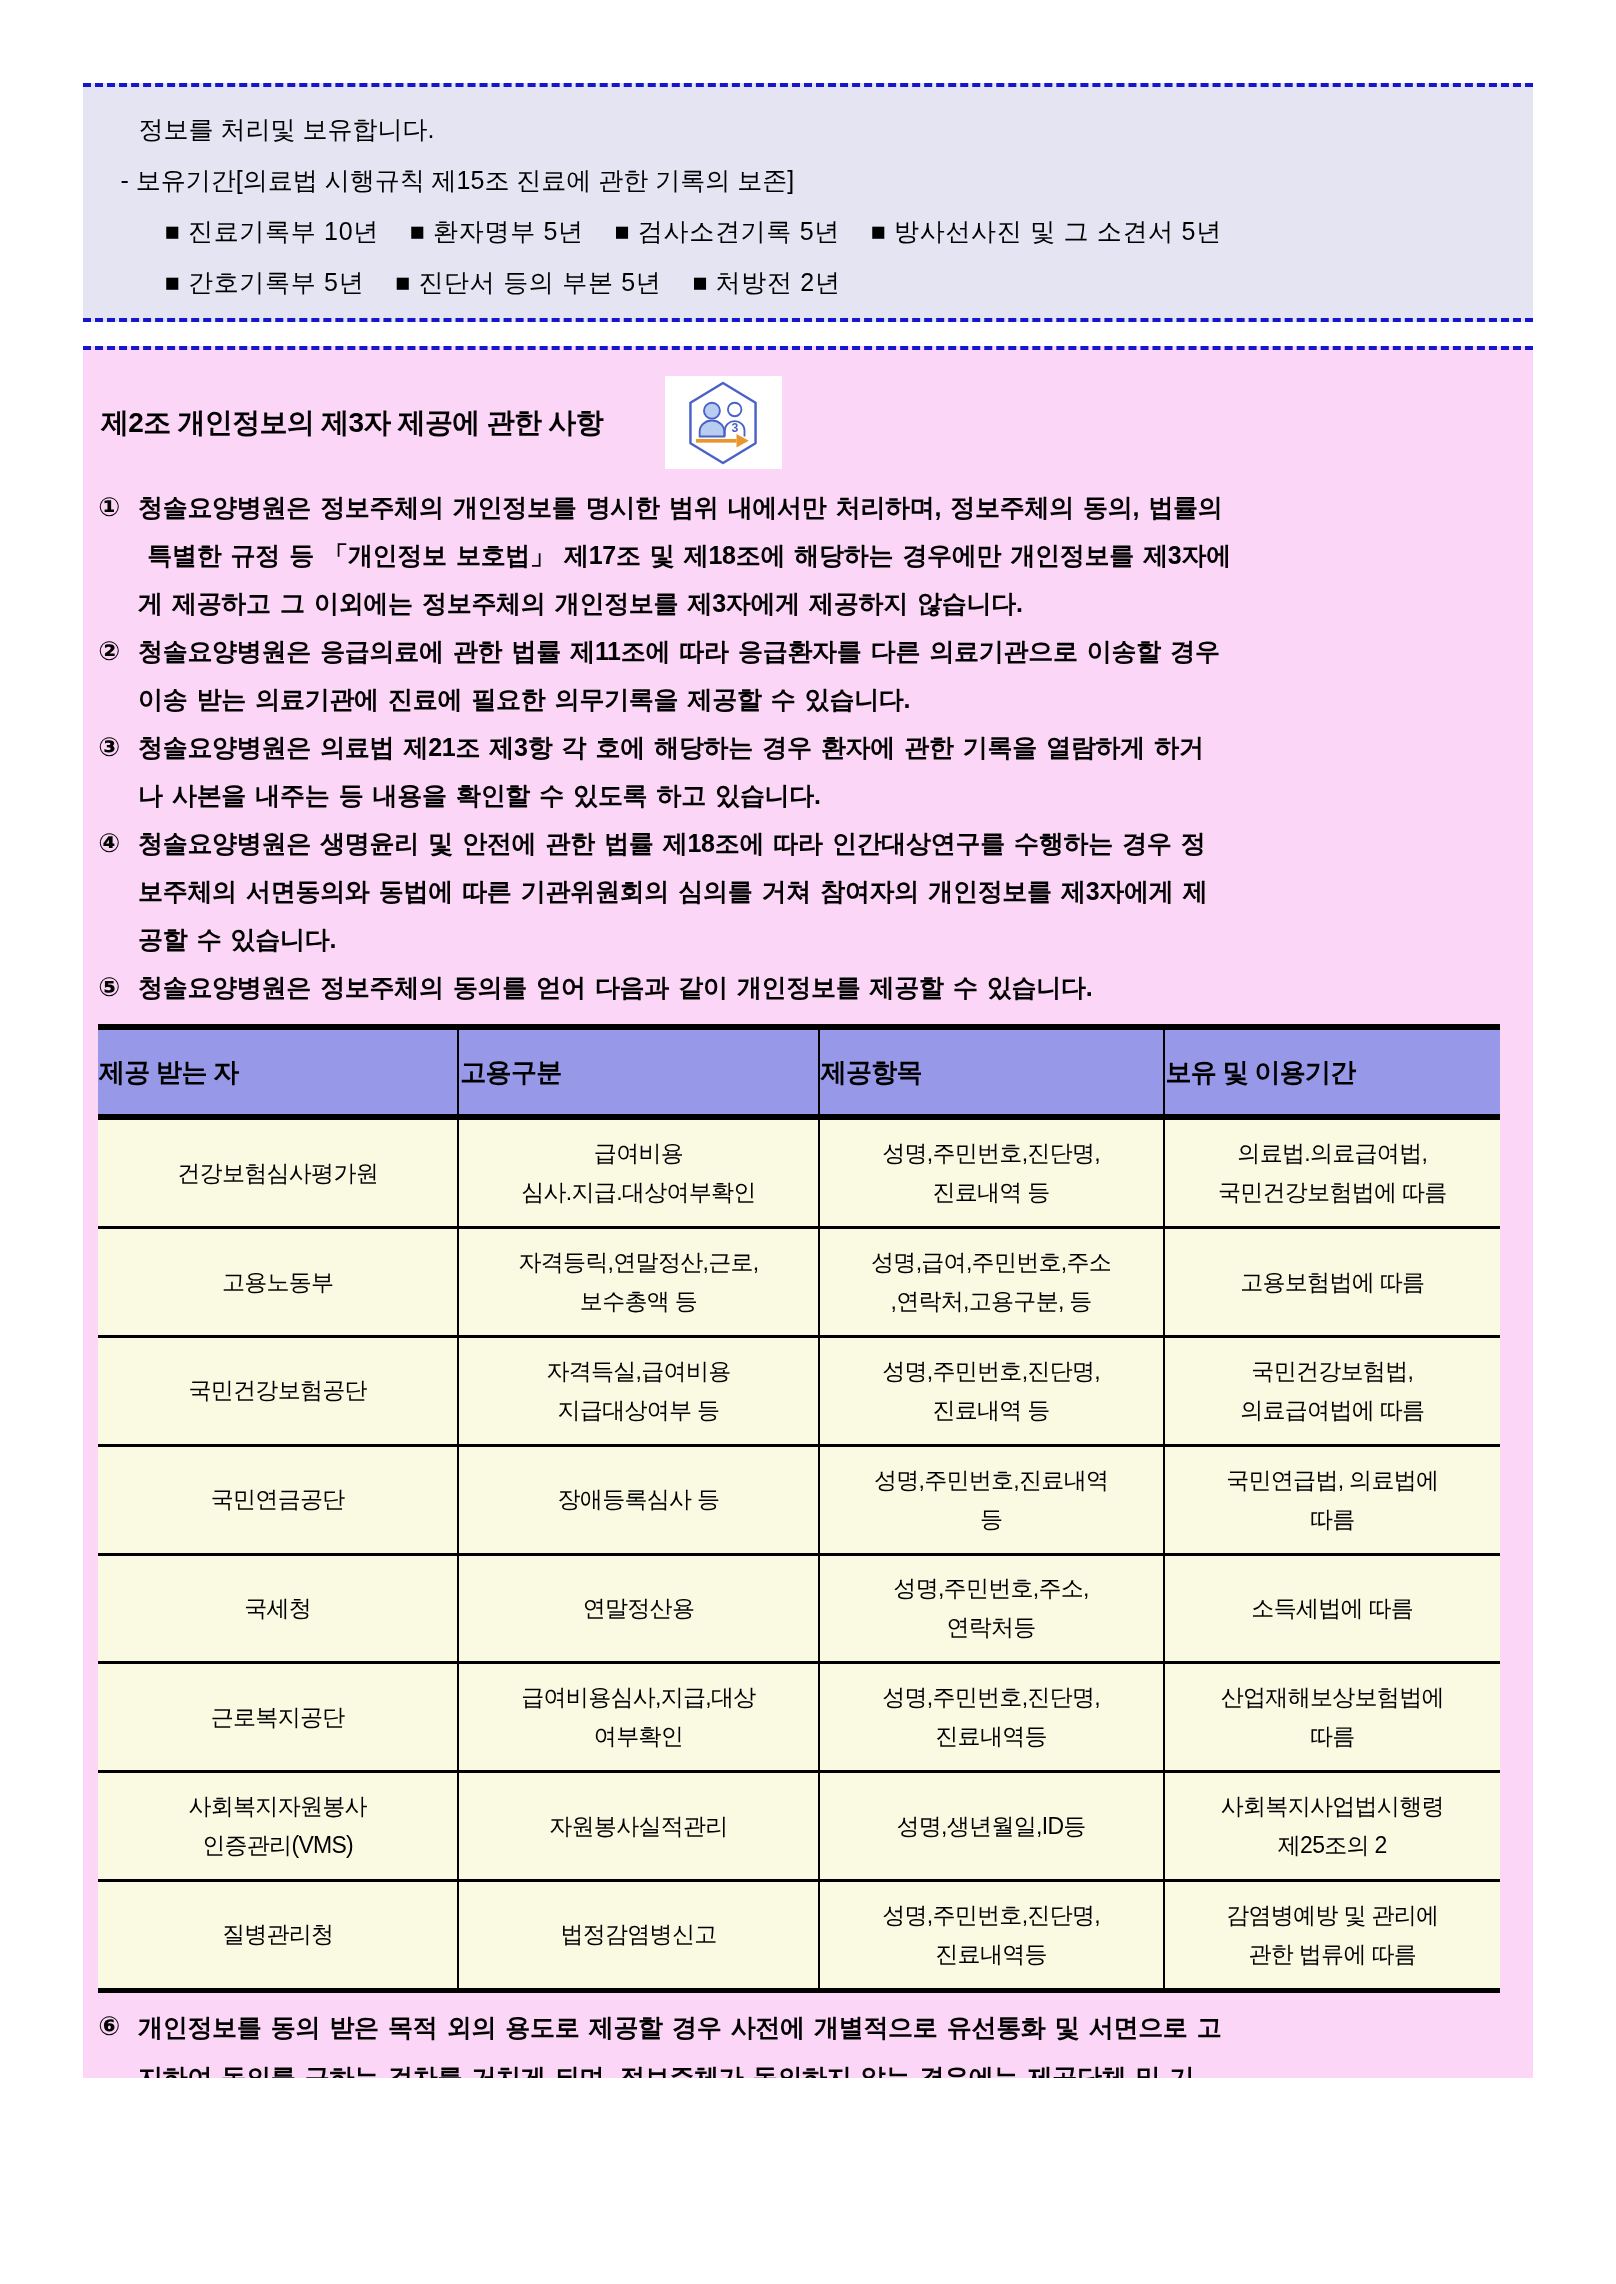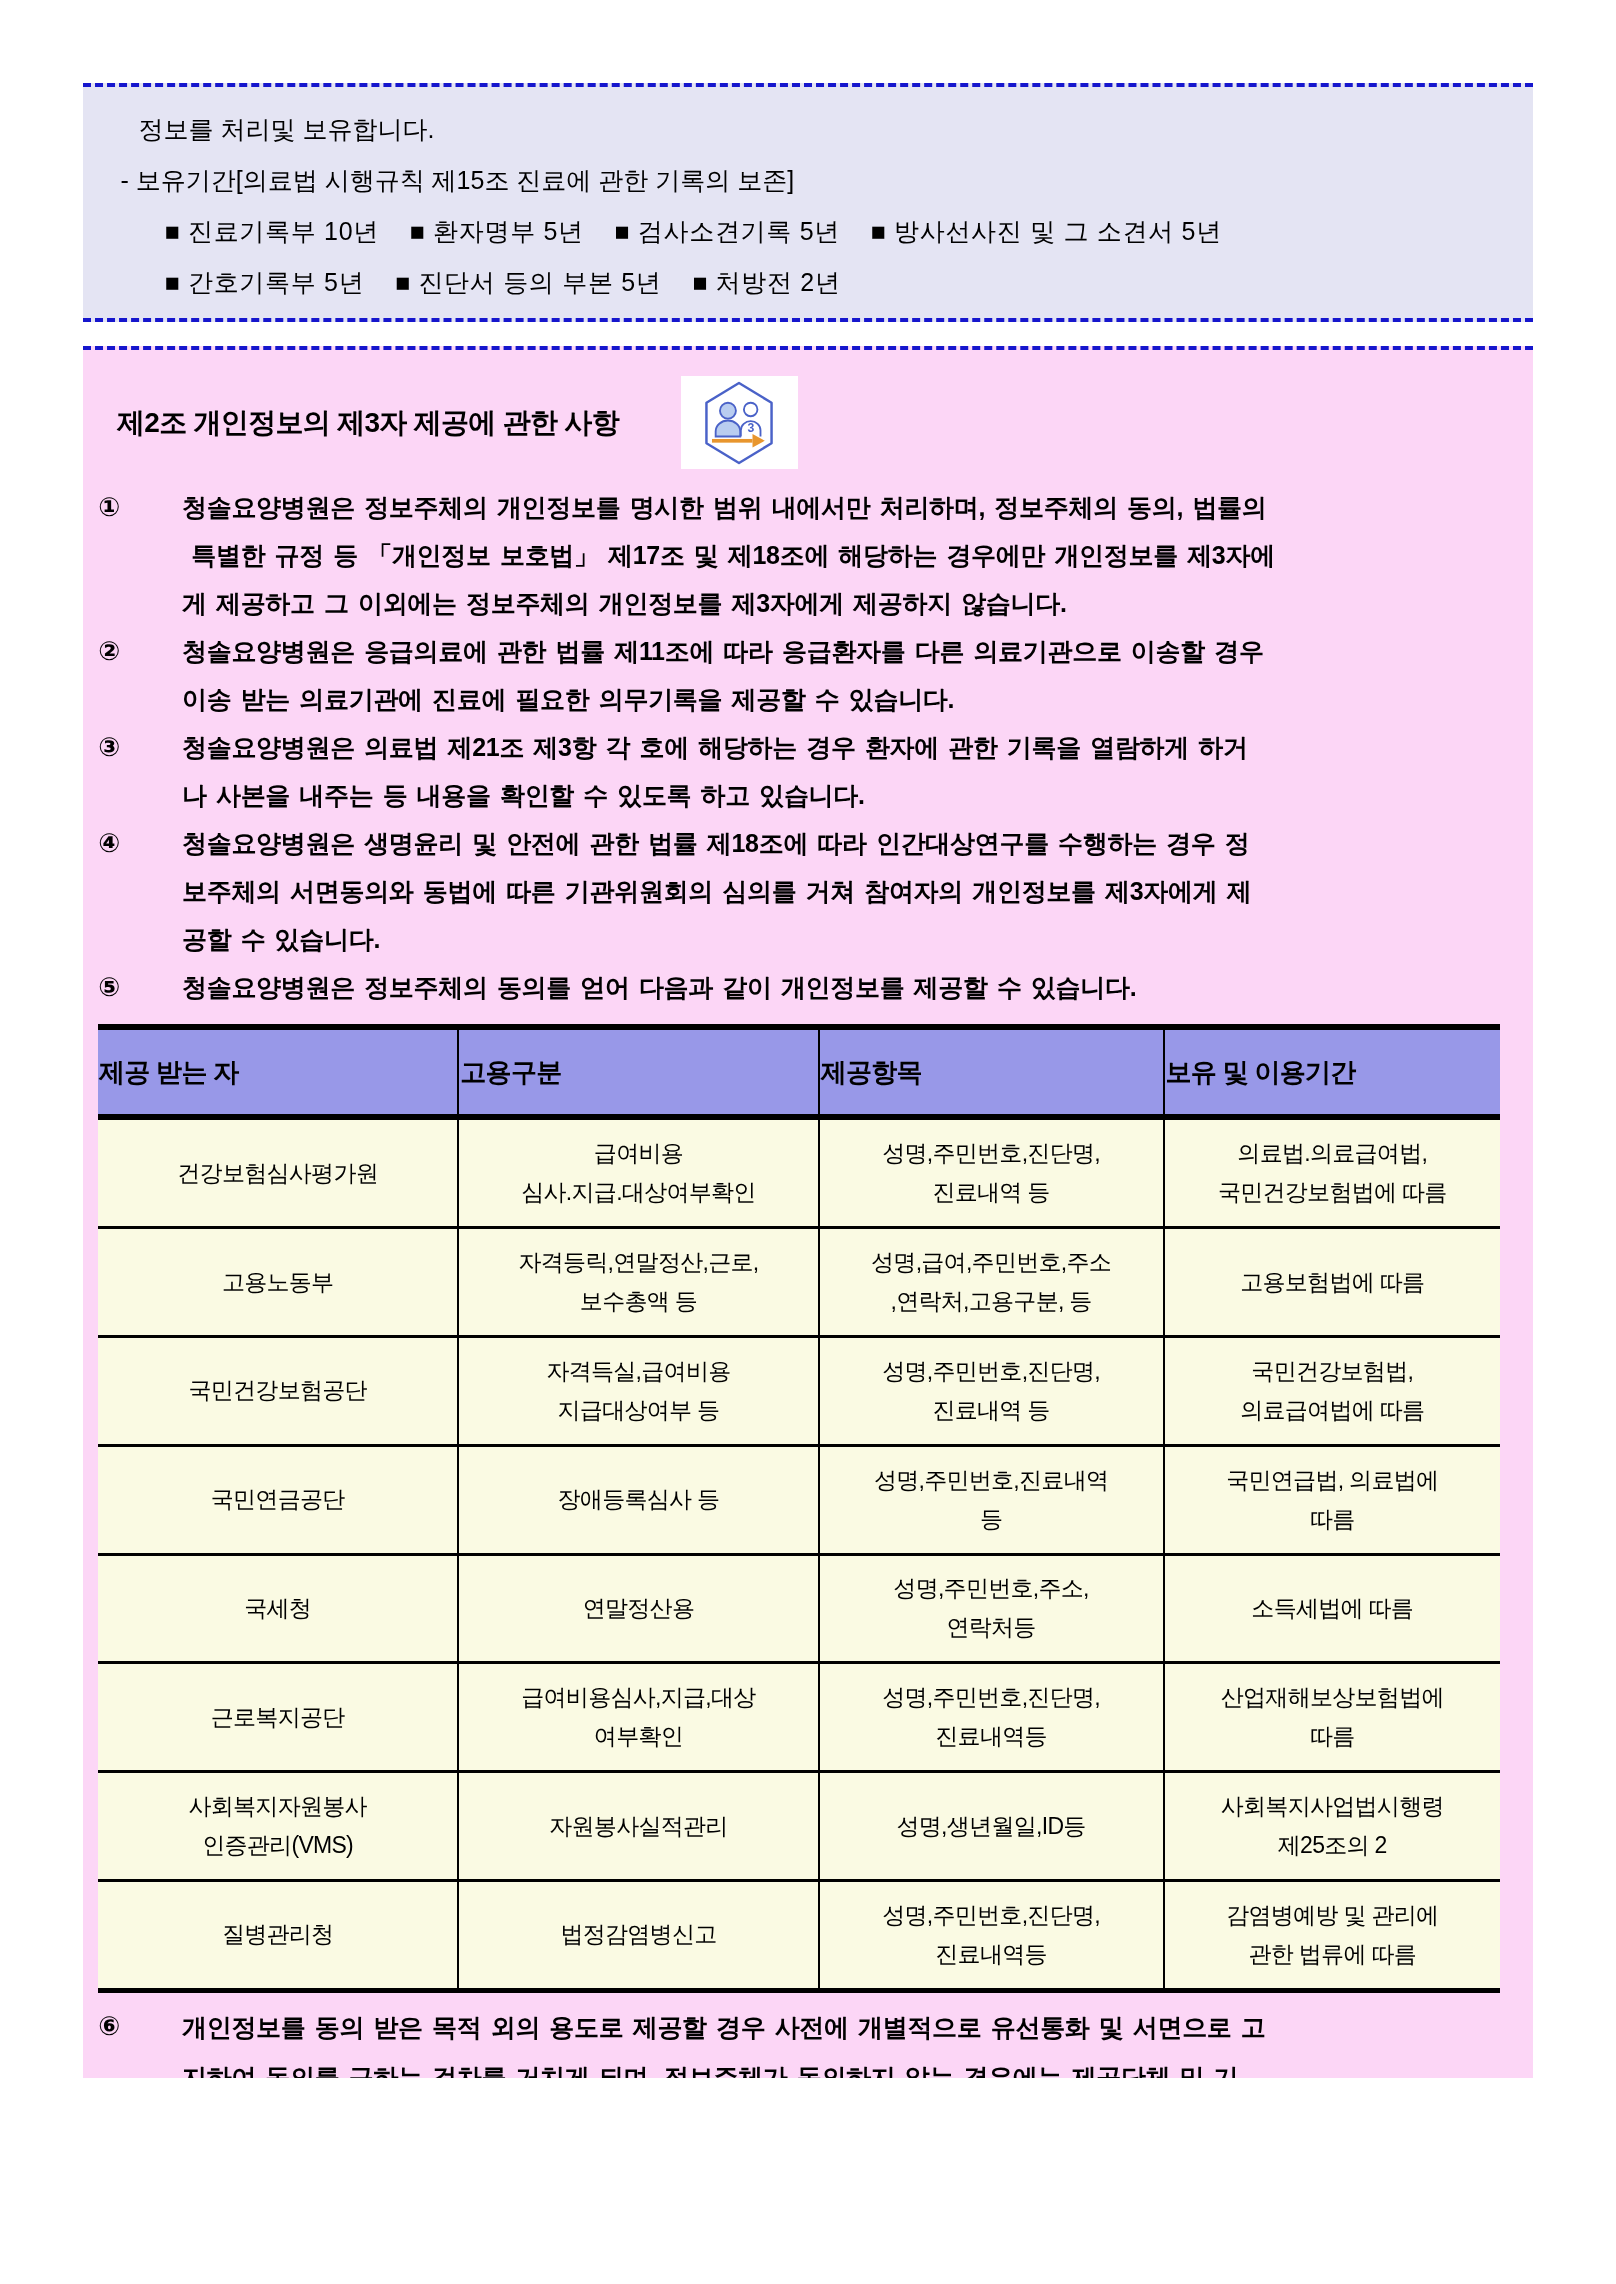--- a/index.html
+++ b/index.html
@@ -40,21 +40,21 @@
   }
   .title-row{
     display:flex;
     align-items:center;
     margin:3.9px 0 11.7px 0;
     height:98px;
   }
   .section-title{
     font-size:28px;
     font-weight:800;
-    margin:0 0 0 19px;
+    margin:0 0 0 3px;
     letter-spacing:-0.7px;
   }
   .icon-wrap{
     display:inline-flex;
     align-items:center;
     justify-content:center;
     margin-left:62px;
     width:117px;height:93px;
     background:#ffffff;
   }
@@ -70,21 +70,20 @@
     text-align:left;
   }
   .ptext{
     flex:1;
     font-size:25px;
     font-weight:600;
     line-height:48px;
     white-space:pre-wrap;
     letter-spacing:-0.3px;
     word-spacing:2.6px;
-    margin-left:44px;
   }
   table.provision{
     border-collapse:collapse;
     table-layout:fixed;
     width:1402px;
     margin:13px 0 9px 0;
     border-top:6.5px solid #000;
     border-bottom:5.9px solid #000;
     background:#fafae3;
   }

